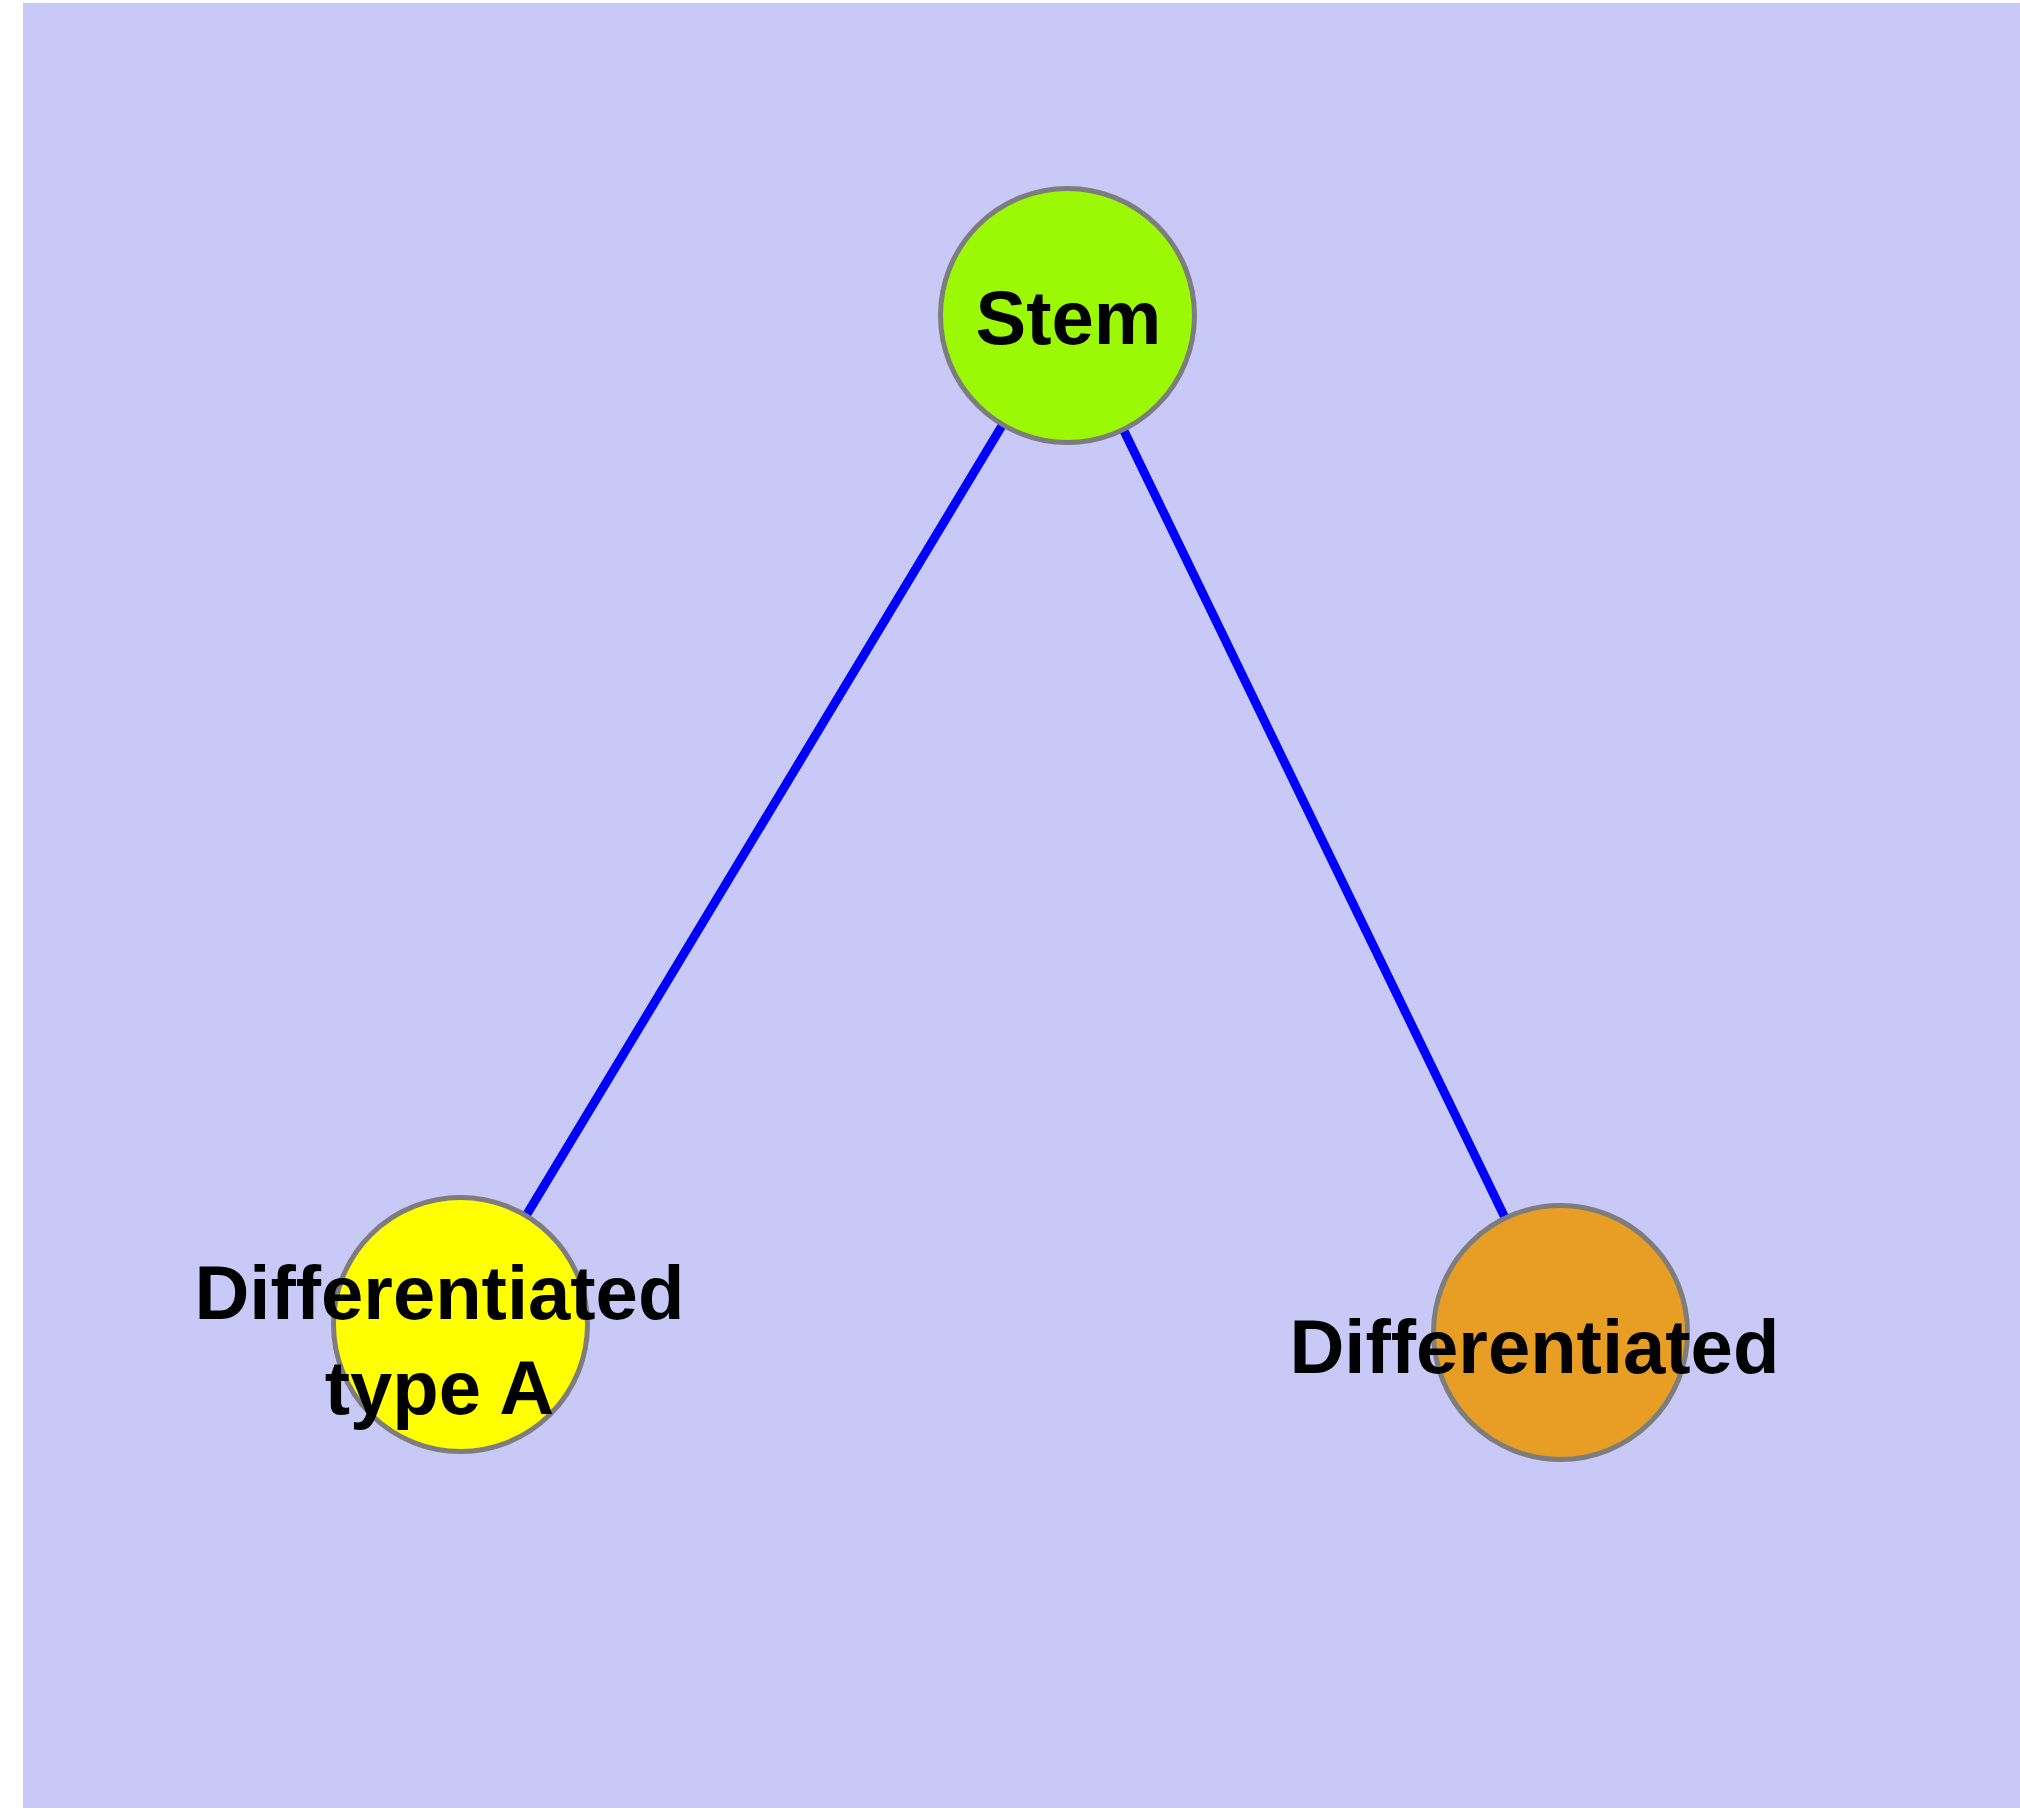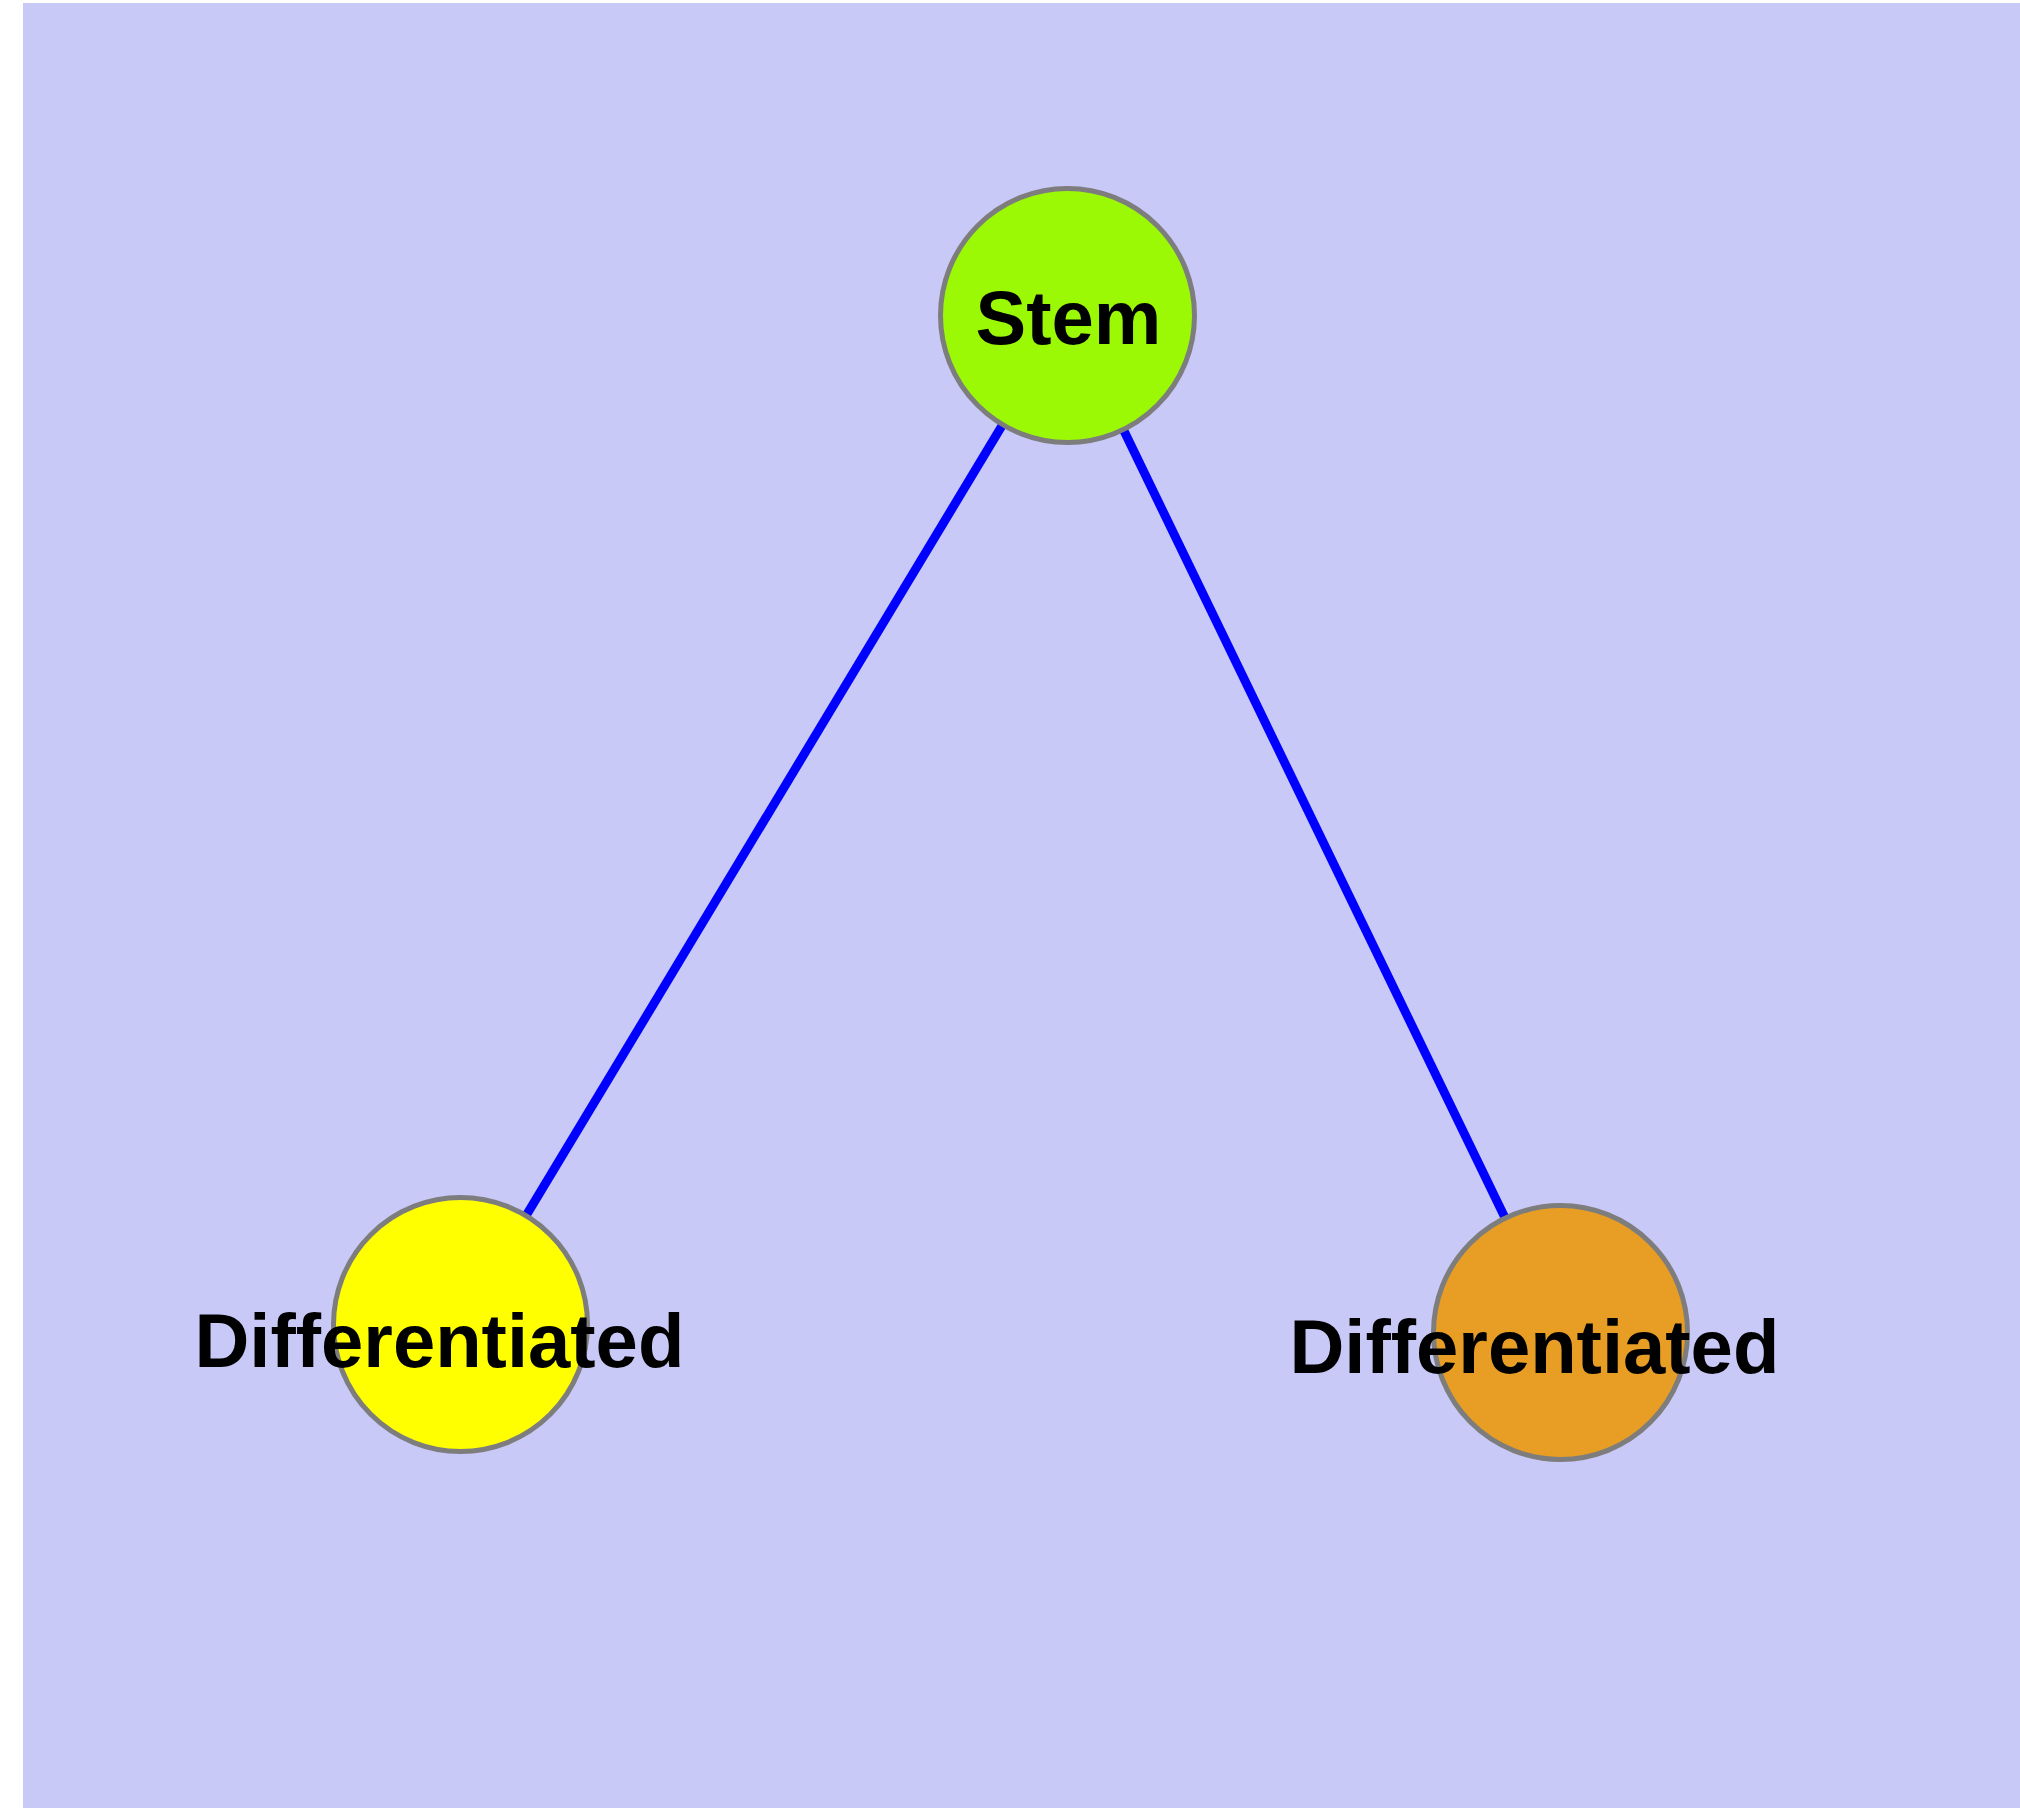--- a/index.html
+++ b/index.html
@@ -77,20 +77,21 @@
     <div class="node node-type-a" style="background-color: rgb(255, 255, 0); border-color: rgb(125, 125, 125);"></div>
 
     <div class="node node-type-b" style="background-color: rgb(232, 158, 37); border-color: rgb(125, 125, 125);"></div>
 
     <div class="node-label label-stem" style="color: rgb(0, 0, 0);">
       <span>Stem</span>
     </div>
 
     <div class="node-label label-type-a" style="color: rgb(0, 0, 0);">
       <div>Differentiated</div>
+      <div>type A</div>
     </div>
 
     <div class="node-label label-type-b" style="color: rgb(0, 0, 0);">
       <div>Differentiated</div>
     </div>
 
   </div>
 </div>
 
 

